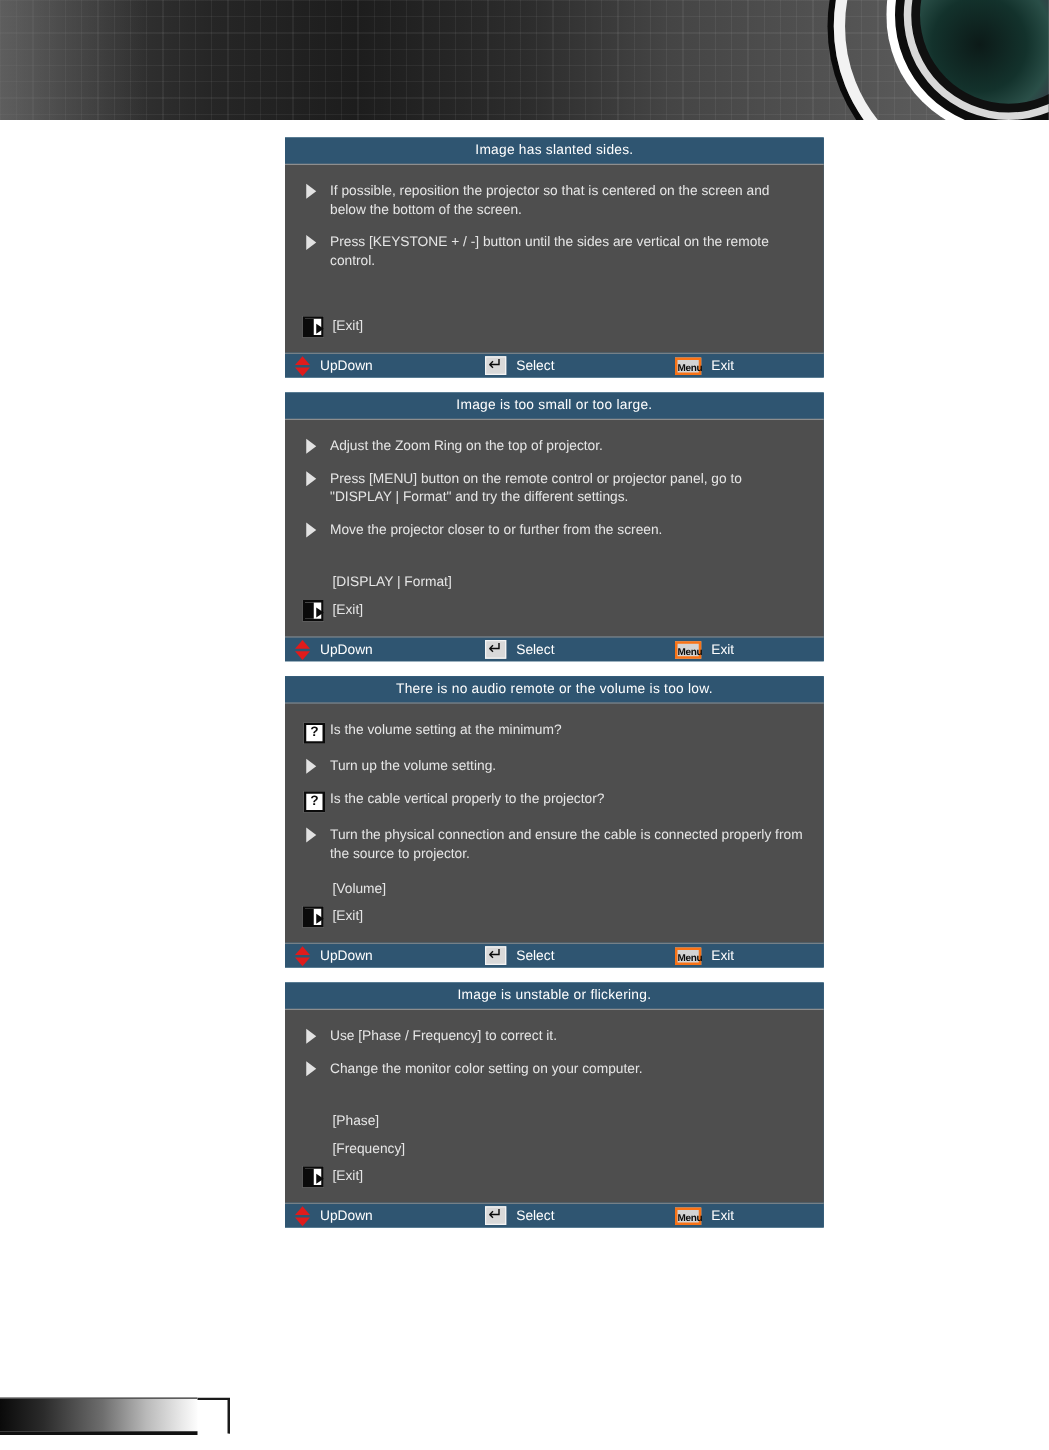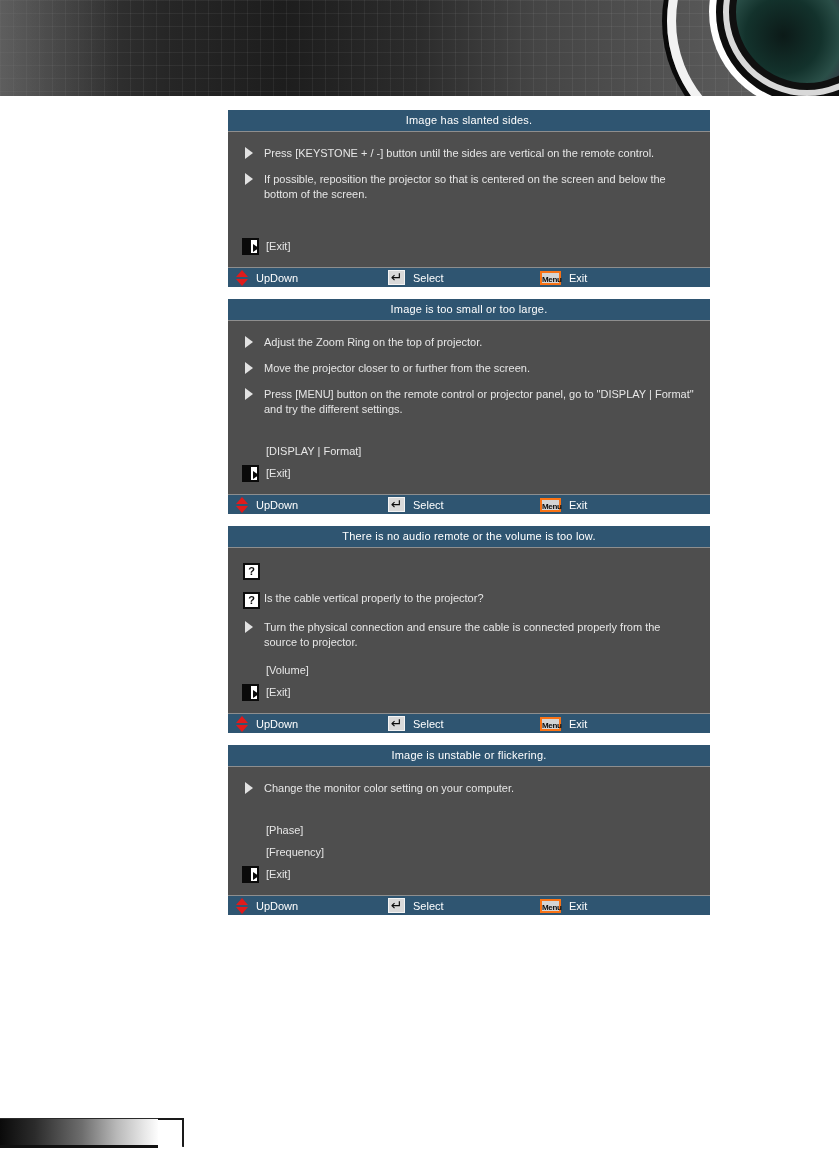--- a/index.html
+++ b/index.html
@@ -91,21 +91,21 @@
   }
 
   
   .panels {
     position: absolute;
     left: 228px;
     top: 110px;
     width: 462px;
   }
   .osd-panel {
-    width: 482px;
+    width: 431px;
     margin-bottom: 12px;
     background: #0c4a6e;
     position: relative;
   }
   .osd-title {
     height: 21px;
     line-height: 21px;
     background: #2f5571;
     color: #ffffff;
     font-size: 11px;
@@ -290,27 +290,27 @@
 </div>
 
 <div class="panels">
     <div class="osd-panel">
       <div class="osd-title">Image has slanted sides.</div>
       <div class="osd-body">
         <div class="osd-item">
           <div class="bullet">
             <div class="tri"></div>
           </div>
+          <div class="txt">If possible, reposition the projector so that is centered on the screen and below the bottom of the screen.</div>
+        </div>
+        <div class="osd-item">
+          <div class="bullet">
+            <div class="tri"></div>
+          </div>
           <div class="txt">Press [KEYSTONE + / -] button until the sides are vertical on the remote control.</div>
-        </div>
-        <div class="osd-item">
-          <div class="bullet">
-            <div class="tri"></div>
-          </div>
-          <div class="txt">If possible, reposition the projector so that is centered on the screen and below the bottom of the screen.</div>
         </div>
         <div class="osd-spacer"></div>
         <div class="osd-spacer"></div>
         <div class="osd-refs">
           <div class="osd-ref">
             <div class="reficon">
               <div class="exit-icon"></div>
             </div>
             <div class="reftxt">[Exit]</div>
           </div>
@@ -337,27 +337,27 @@
         <div class="osd-item">
           <div class="bullet">
             <div class="tri"></div>
           </div>
           <div class="txt">Adjust the Zoom Ring on the top of projector.</div>
         </div>
         <div class="osd-item">
           <div class="bullet">
             <div class="tri"></div>
           </div>
+          <div class="txt">Press [MENU] button on the remote control or projector panel, go to "DISPLAY | Format" and try the different settings.</div>
+        </div>
+        <div class="osd-item">
+          <div class="bullet">
+            <div class="tri"></div>
+          </div>
           <div class="txt">Move the projector closer to or further from the screen.</div>
-        </div>
-        <div class="osd-item">
-          <div class="bullet">
-            <div class="tri"></div>
-          </div>
-          <div class="txt">Press [MENU] button on the remote control or projector panel, go to "DISPLAY | Format" and try the different settings.</div>
         </div>
         <div class="osd-spacer"></div>
         <div class="osd-refs">
           <div class="osd-ref">
             <div class="reficon"></div>
             <div class="reftxt">[DISPLAY | Format]</div>
           </div>
           <div class="osd-ref">
             <div class="reficon">
               <div class="exit-icon"></div>
@@ -381,20 +381,27 @@
         </div>
       </div>
     </div>
     <div class="osd-panel">
       <div class="osd-title">There is no audio remote or the volume is too low.</div>
       <div class="osd-body">
         <div class="osd-item">
           <div class="bullet">
             <div class="qmark">?</div>
           </div>
+          <div class="txt">Is the volume setting at the minimum?</div>
+        </div>
+        <div class="osd-item">
+          <div class="bullet">
+            <div class="tri"></div>
+          </div>
+          <div class="txt">Turn up the volume setting.</div>
         </div>
         <div class="osd-item">
           <div class="bullet">
             <div class="qmark">?</div>
           </div>
           <div class="txt">Is the cable vertical properly to the projector?</div>
         </div>
         <div class="osd-item">
           <div class="bullet">
             <div class="tri"></div>
@@ -429,20 +436,26 @@
         </div>
       </div>
     </div>
     <div class="osd-panel">
       <div class="osd-title">Image is unstable or flickering.</div>
       <div class="osd-body">
         <div class="osd-item">
           <div class="bullet">
             <div class="tri"></div>
           </div>
+          <div class="txt">Use [Phase / Frequency] to correct it.</div>
+        </div>
+        <div class="osd-item">
+          <div class="bullet">
+            <div class="tri"></div>
+          </div>
           <div class="txt">Change the monitor color setting on your computer.</div>
         </div>
         <div class="osd-spacer"></div>
         <div class="osd-refs">
           <div class="osd-ref">
             <div class="reficon"></div>
             <div class="reftxt">[Phase]</div>
           </div>
           <div class="osd-ref">
             <div class="reficon"></div>

